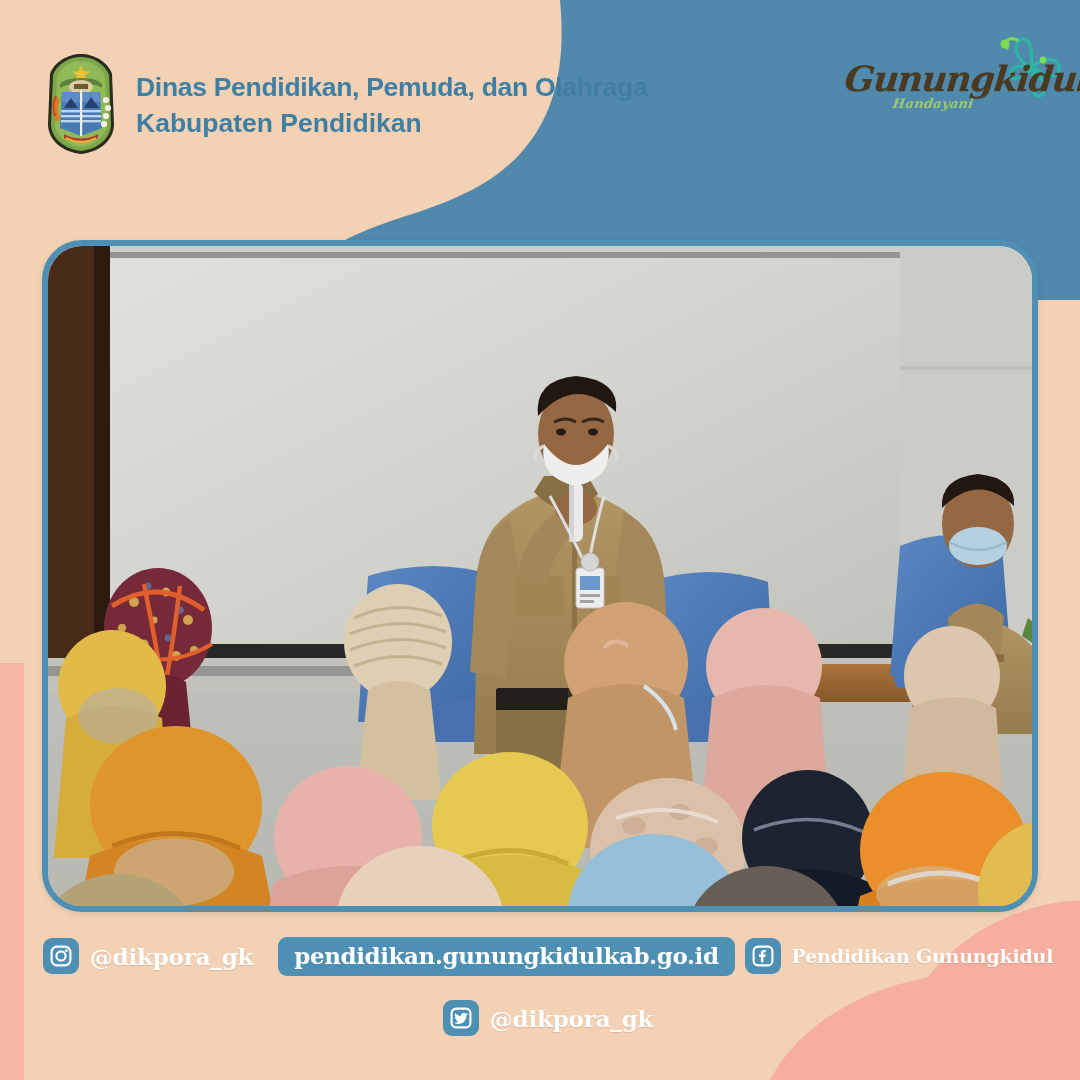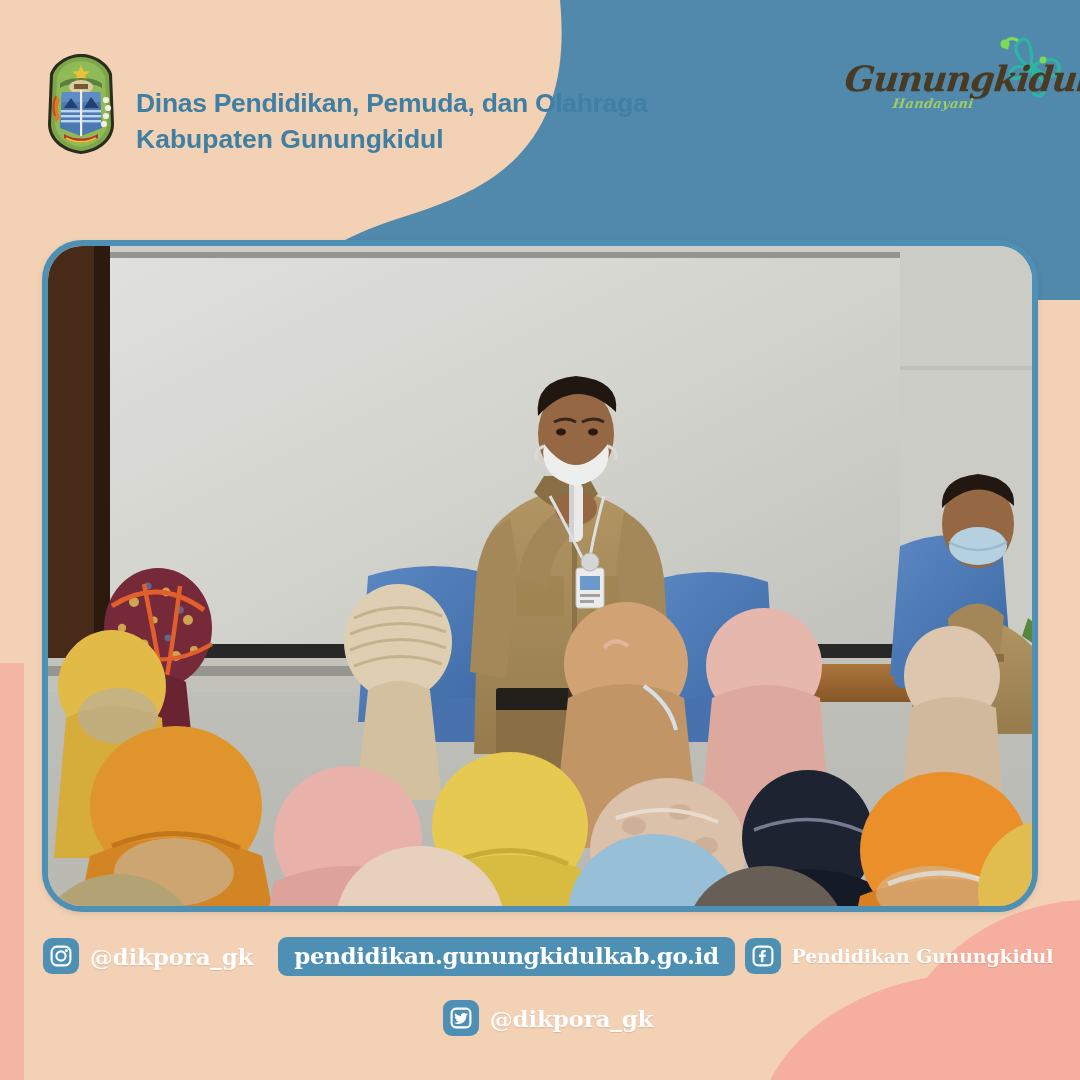--- a/index.html
+++ b/index.html
@@ -55,21 +55,21 @@
     width:1080px; height:200px;
     z-index:5;
   }
   .crest {
     position:absolute;
     left:44px; top:52px;
     width:74px; height:104px;
   }
   .org-title {
     position:absolute;
-    left:136px; top:86px;
+    left:136px; top:70px;
     color:#3E7FA3;
     font-weight:bold;
     font-size:26.5px;
     line-height:1.34;
     letter-spacing:-0.3px;
     white-space:nowrap;
   }
   .org-title .line2 { letter-spacing:0px; }
 
   
@@ -255,21 +255,21 @@
           <circle cx="64" cy="56" r="3.1"></circle>
         <circle cx="62" cy="64" r="3.1"></circle>
           <circle cx="60" cy="72" r="3.1"></circle>
       </g>
       <path d="M20 82 C30 88 44 88 54 82 L54 86 C44 92 30 92 20 86 Z" fill="#B9342C"></path>
       <path d="M22 86 C31 91 43 91 52 86" stroke="#E8C33A" stroke-width="2" fill="none"></path>
     </svg>
 
     <div class="org-title">
       <div class="line1">Dinas Pendidikan, Pemuda, dan Olahraga</div>
-      <div class="line2">Kabupaten Gunungkidul</div>
+      <div class="line2">Kabupaten Pendidikan</div>
     </div>
   </div>
 
   <div class="gk-logo">
     <svg class="gk-flourish" width="78" height="72" viewBox="0 0 78 72">
       <g fill="none" stroke="#2BB6A3" stroke-width="3.2" stroke-linecap="round">
         <path d="M40 38 C26 30 20 16 30 10 C38 6 42 18 40 38 Z"></path>
         <path d="M42 36 C56 26 70 28 68 40 C66 50 52 46 42 36 Z"></path>
         <path d="M40 40 C30 50 18 52 20 42 C22 34 34 36 40 40 Z"></path>
         <path d="M43 40 C54 50 58 64 48 66 C40 67 40 52 43 40 Z"></path>

